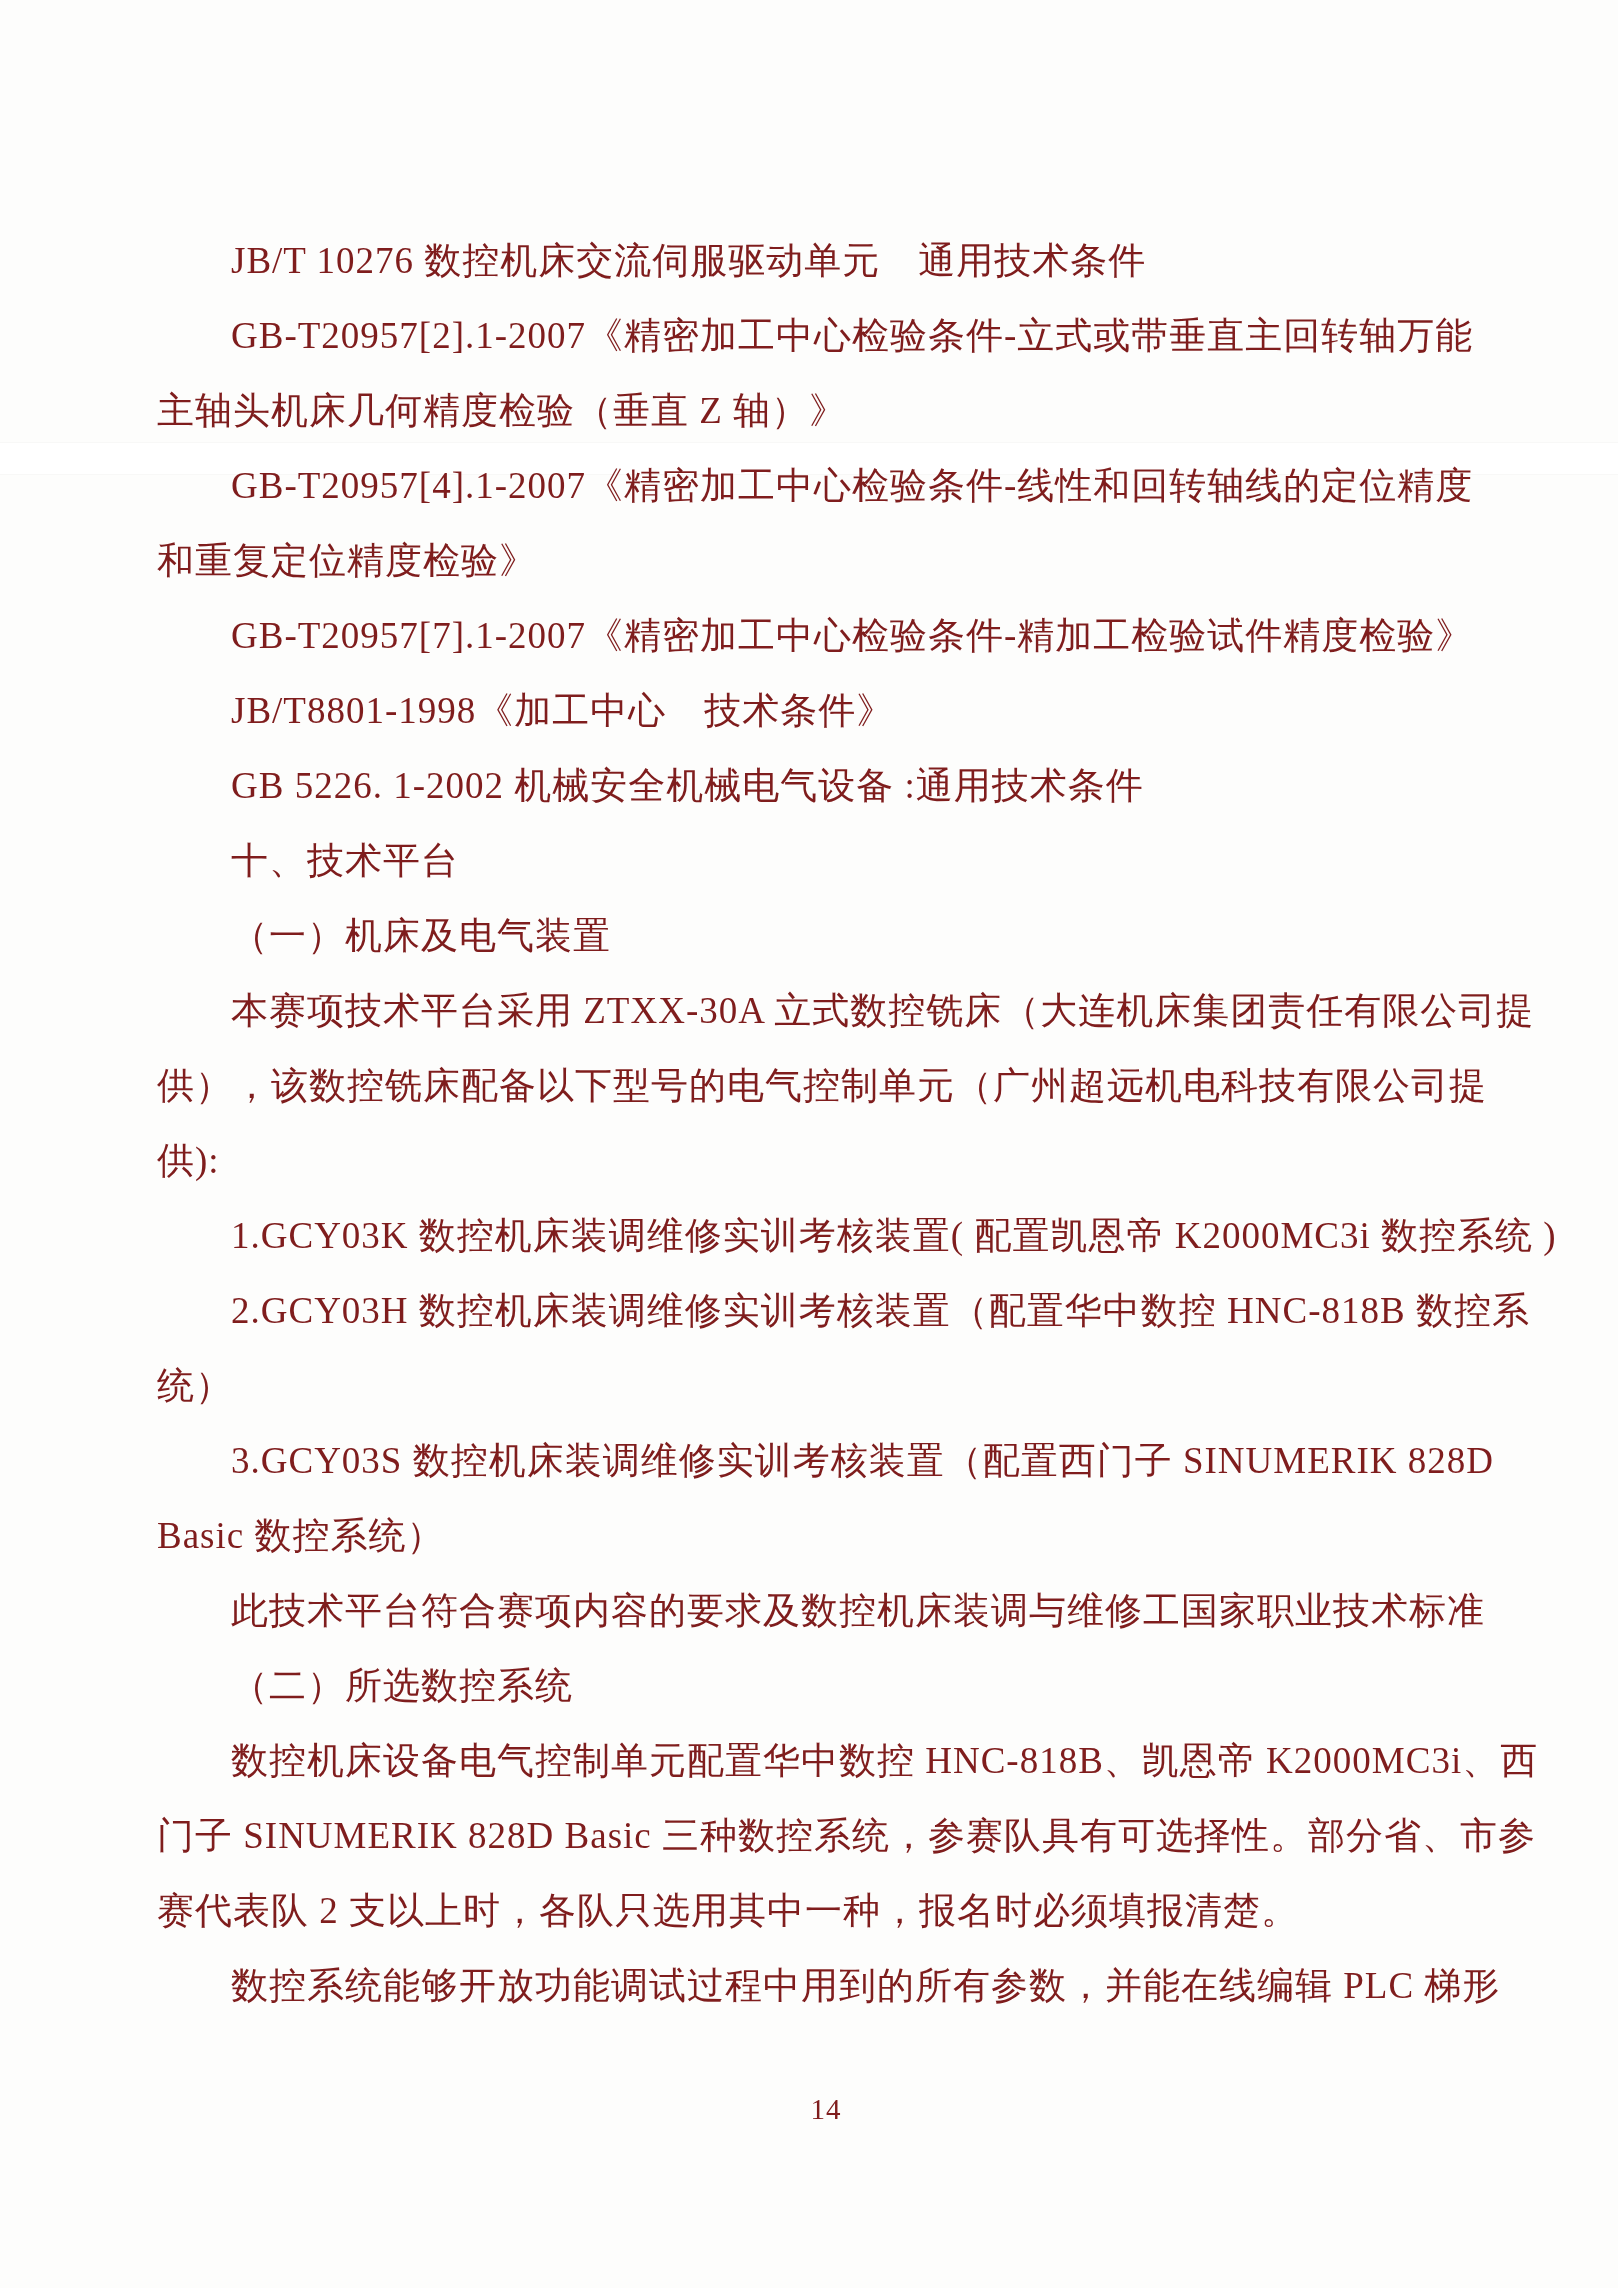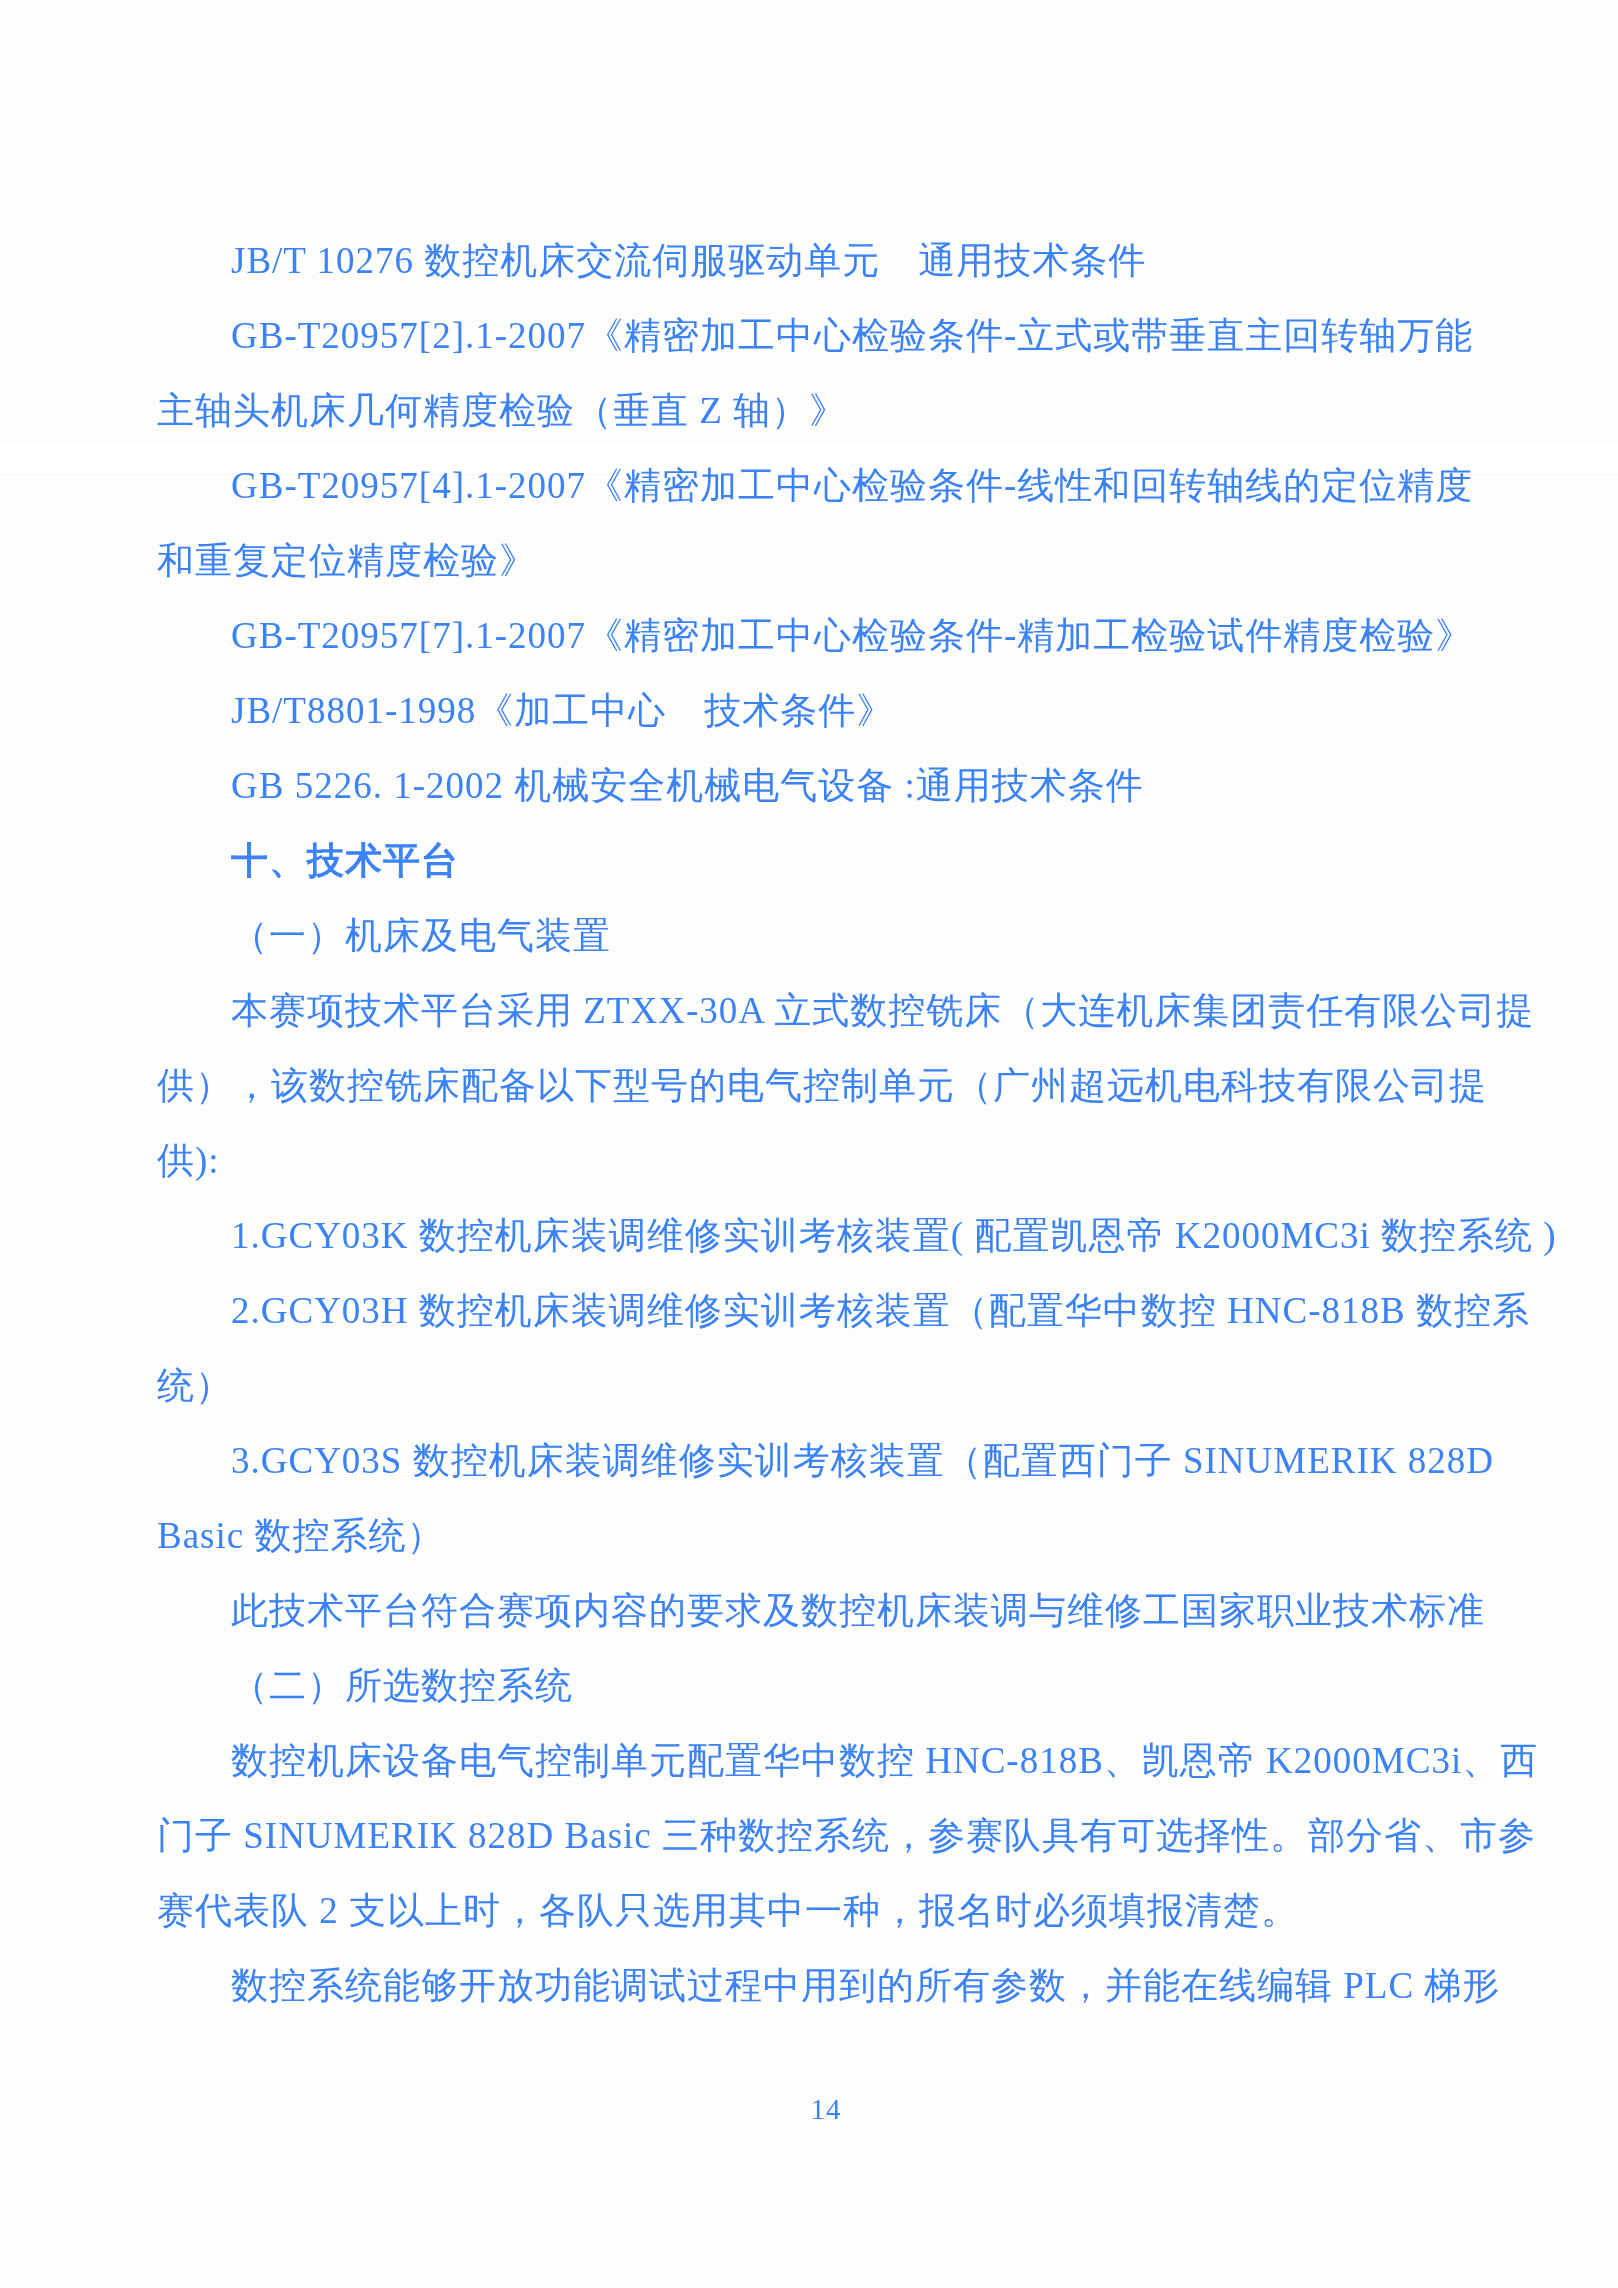--- a/index.html
+++ b/index.html
@@ -8,21 +8,21 @@
     background: #e8e8e8;
   }
   .page {
     position: relative;
     width: 1618px;
     height: 2289px;
     margin: 0 auto;
     background: #fdfdfc;
     overflow: hidden;
     font-family: "Liberation Serif", "DejaVu Serif", serif;
-    color: #3b82f6;
+    color: #7f1d1d;
   }
   
   .scan-band {
     position: absolute;
     left: 0;
     top: 443px;
     width: 100%;
     height: 31px;
     background: rgba(255,255,255,0.9);
     box-shadow: 0 -1px 0 rgba(0,0,0,0.02), 0 1px 0 rgba(0,0,0,0.02);
@@ -41,21 +41,21 @@
     line-height: 75px;
     font-size: 37px;
     letter-spacing: 1px;
     white-space: nowrap;
     font-weight: 400;
   }
   .line.indent {
     text-indent: 2em;
   }
   .line.bold {
-    font-weight: 700;
+    font-weight: 400;
   }
   .page-number {
     position: absolute;
     left: 0;
     top: 2093px;
     width: 100%;
     text-align: center;
     font-size: 29px;
     letter-spacing: 1px;
     padding-left: 17px;

